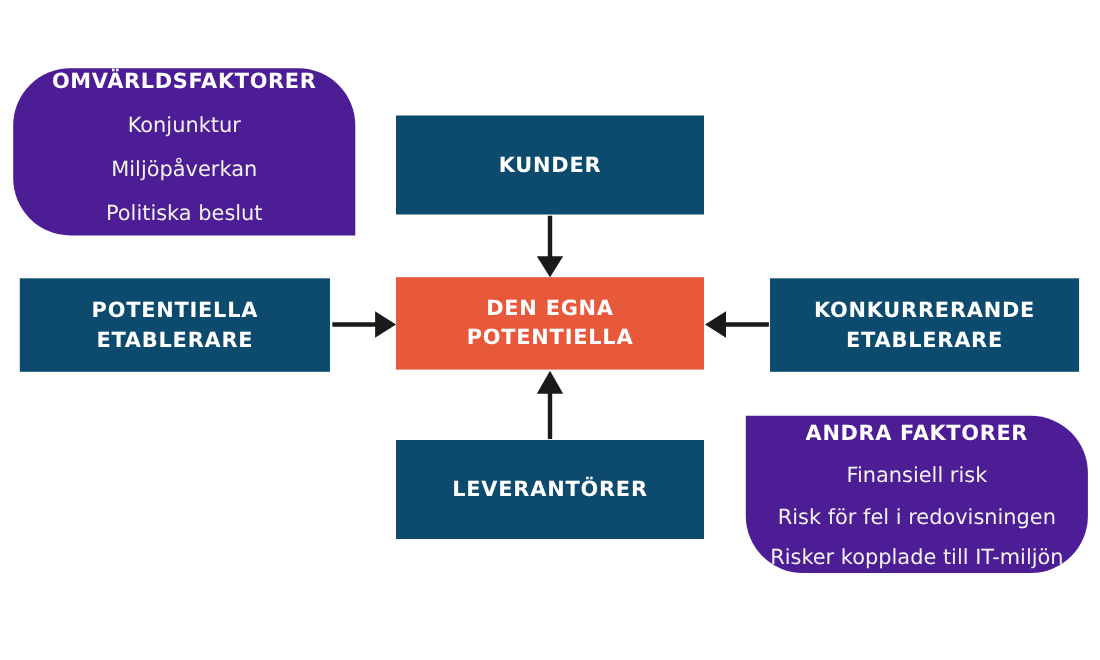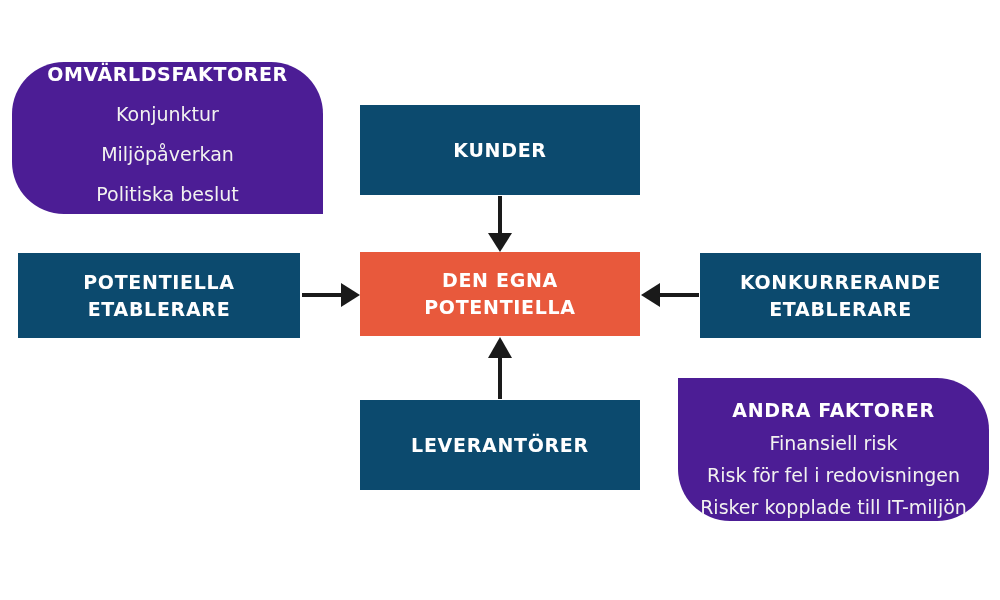--- a/index.html
+++ b/index.html
@@ -93,21 +93,21 @@
   }
   #konkurrerande-produkter-box {
     left: 700px; top: 253px; width: 281px; height: 85px;
   }
   #leverantorer-box {
     left: 360px; top: 400px; width: 280px; height: 90px;
   }
   #andra-faktorer-box {
     left: 678px; top: 378px; width: 311px; height: 143px;
     border-radius: 0 52px 52px 52px;
-    padding-top: 20px;
+    padding-top: 4px;
   }
 
   
   .arrow {
     position: absolute;
   }
   #arrow-kunder-to-center   { left: 485px; top: 196px; width: 30px; height: 56px; }
   #arrow-left-to-center     { left: 302px; top: 280px; width: 58px; height: 30px; }
   #arrow-right-to-center    { left: 641px; top: 280px; width: 58px; height: 30px; }
   #arrow-leverantorer-to-center { left: 485px; top: 337px; width: 30px; height: 62px; }

